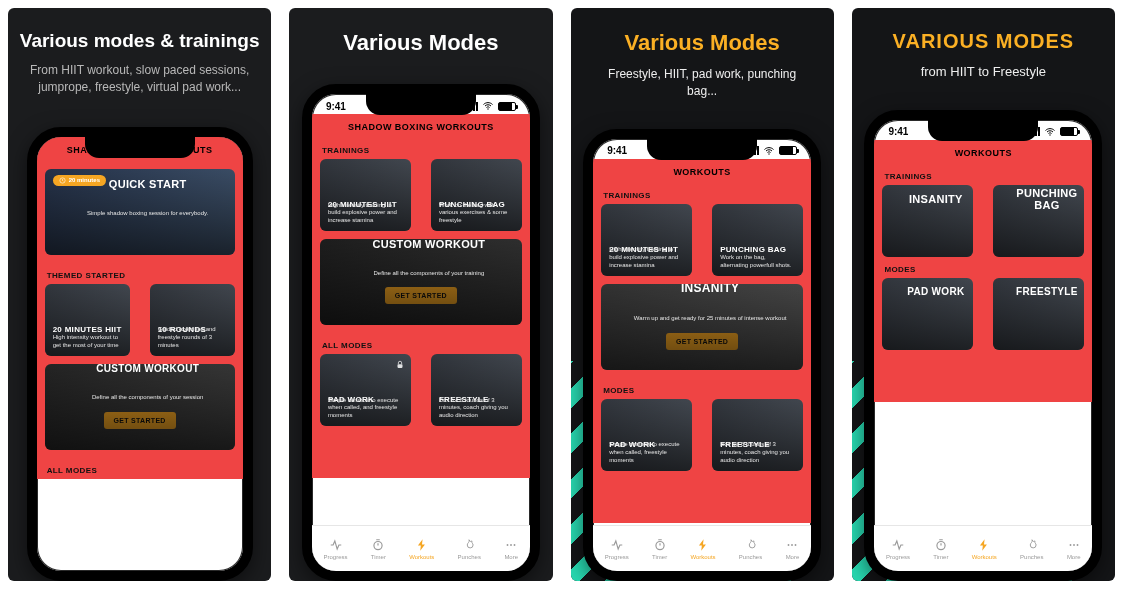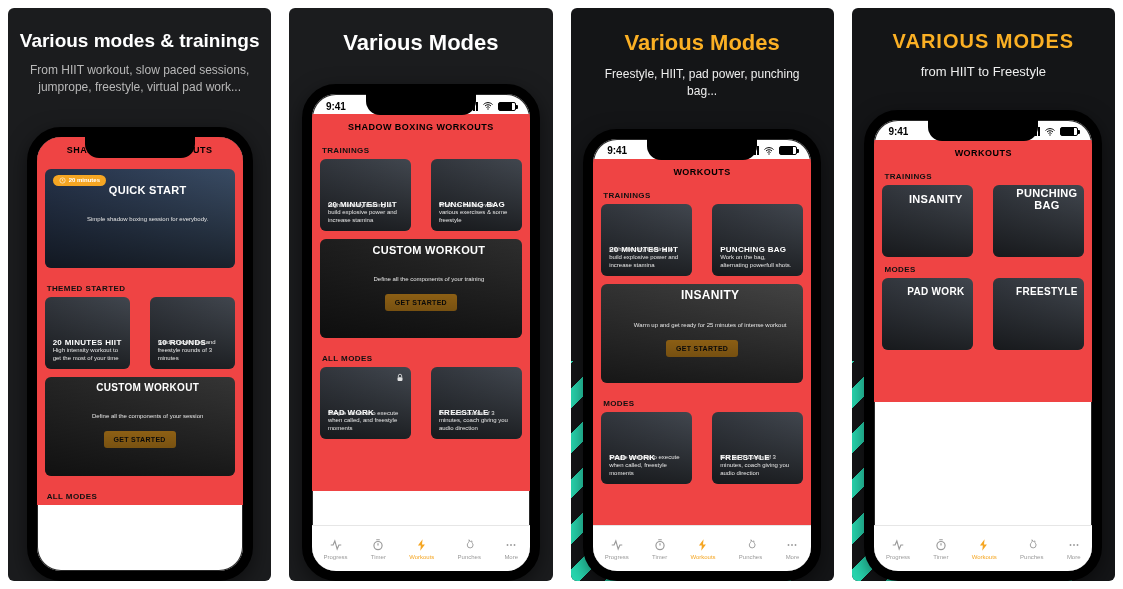--- a/index.html
+++ b/index.html
@@ -54,21 +54,21 @@
   .card.tall{height:90px;}
   .card .dim{position:absolute;inset:0;background:linear-gradient(180deg,rgba(0,0,0,.15),rgba(0,0,0,.65));}
   .card .t{position:absolute;left:8px;right:8px;bottom:22px;font-size:8px;font-weight:800;letter-spacing:.3px;}
   .card .d{position:absolute;left:8px;right:8px;bottom:6px;font-size:6px;line-height:1.3;color:#e5e5e5;}
   .card.center .t{position:static;margin-top:0;}
   .card.center .d{position:static;}
   .card.center{display:flex;flex-direction:column;align-items:center;justify-content:center;text-align:center;gap:4px;padding:4px;}
   .btn{display:inline-block;background:var(--orange);color:#111;font-size:7px;font-weight:800;padding:5px 10px;border-radius:3px;letter-spacing:.3px;}
 
   .wide{margin:8px;}
-  .wide .card{height:99px;}
+  .wide .card{height:86px;}
 
   
   .tabbar{position:absolute;left:0;right:0;bottom:0;height:46px;background:#fff;border-top:1px solid #e6e6e6;display:flex;justify-content:space-around;align-items:center;}
   .tab{display:flex;flex-direction:column;align-items:center;gap:2px;color:#9a9a9a;font-size:6px;}
   .tab.active{color:var(--orange);}
   .tab svg{width:14px;height:14px;}
 
   
   .panel1 .phone{margin-top:30px;width:226px;}
   .panel1 .headline{font-size:19px;}
@@ -227,21 +227,21 @@
               </svg>
               <span>More</span>
             </div>
         </div>
       </div>
     </div>
   </div>
 
   <div class="panel p-stripe stripes panel3">
     <div class="headline orange">Various Modes</div>
-    <div class="subhead" style="color:#eee;">Freestyle, HIIT, pad power, punching bag...</div>
+    <div class="subhead" style="color:#eee;">Freestyle, HIIT, pad work, punching bag...</div>
     <div class="phone">
       <div class="notch"></div>
       <div class="status">
         <span>9:41</span>
         <span class="right">
           <span class="bars">
               <i></i>
               <i></i>
               <i></i>
               <i></i>

